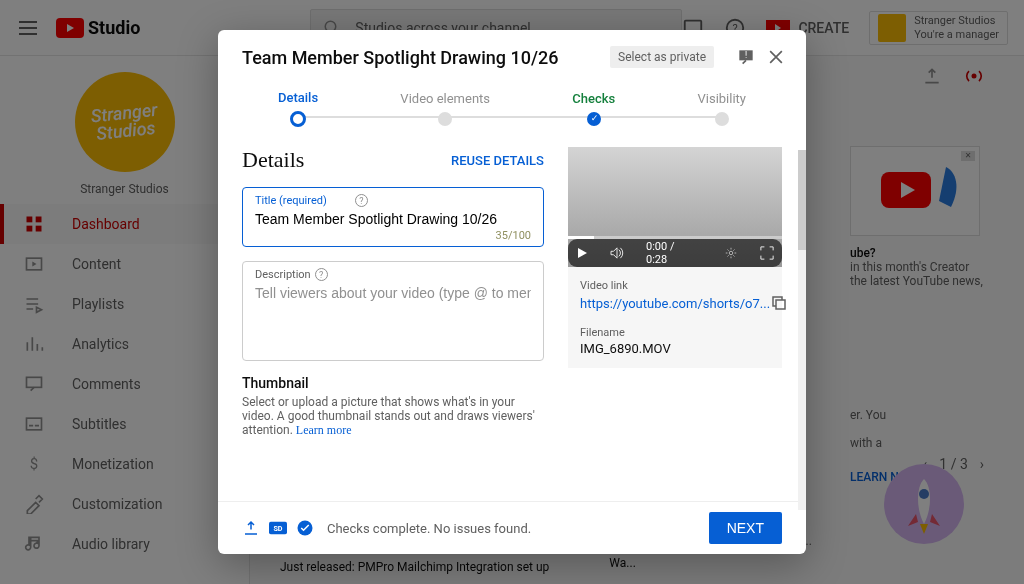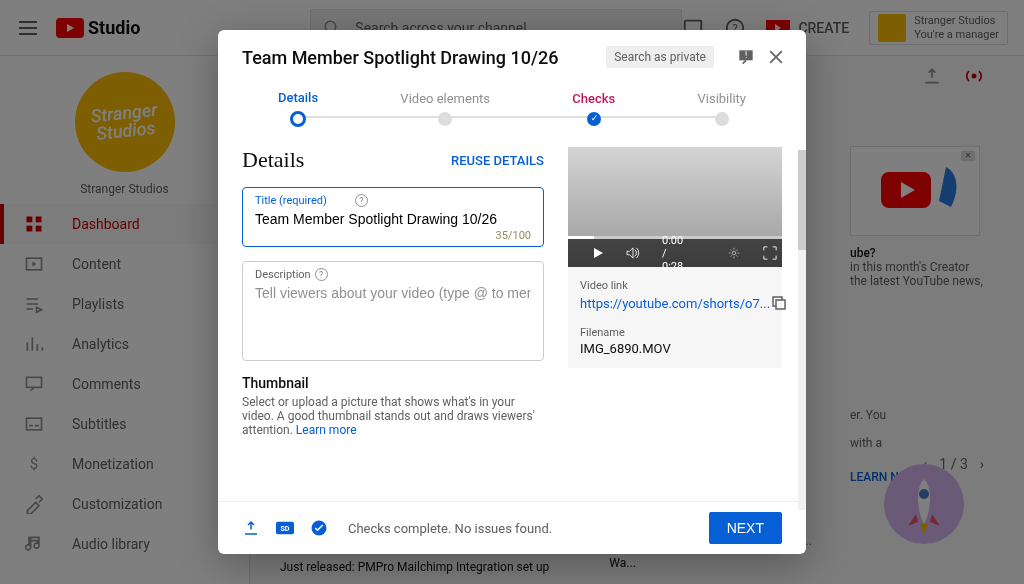--- a/index.html
+++ b/index.html
@@ -38,53 +38,53 @@
 .dlg-head { display: flex; align-items: center; padding: 16px 20px 12px 24px; }
 .dlg-head h2 { font-size: 18px; font-weight: 500; flex: 1; }
 .badge { background: #eee; color: #606060; font-size: 12px; padding: 4px 8px; border-radius: 2px; margin-right: 12px; }
 .dlg-head .icon-btn { color: #606060; cursor: pointer; margin-left: 10px; }
 .stepper { display: flex; align-items: center; padding: 10px 60px 20px; justify-content: space-between; position: relative; }
 .stepper::before { content: ''; position: absolute; left: 84px; right: 84px; top: 36px; height: 2px; background: #ddd; z-index: 0; }
 .step { text-align: center; z-index: 1; font-size: 13px; color: #909090; }
 .step .dot { width: 14px; height: 14px; border-radius: 50%; background: #ddd; margin: 6px auto 0; border: 2px solid #ddd; }
 .step.active { color: #065fd4; font-weight: 500; }
 .step.active .dot { background: #fff; border: 3px solid #065fd4; width: 16px; height: 16px; }
-.step.done { color: #be185d; font-weight: 500; }
+.step.done { color: #15803d; font-weight: 500; }
 .step.done .dot { background: #065fd4; border-color: #065fd4; position: relative; }
 .step.done .dot::after { content: '✓'; color: #fff; font-size: 9px; position: absolute; top: -1px; left: 2px; }
 .dlg-body { flex: 1; overflow-y: auto; padding: 0 24px 10px; display: flex; gap: 24px; }
 .dlg-left { flex: 1; }
 .dlg-right { width: 214px; }
 .details-head { display: flex; justify-content: space-between; align-items: center; margin-bottom: 14px; }
 .details-head h3 { font-size: 22px; font-weight: 500; font-family: Georgia, serif; }
 .reuse { color: #065fd4; font-weight: 500; font-size: 13px; cursor: pointer; }
 .field { border: 1px solid #065fd4; border-radius: 4px; padding: 6px 12px 4px; margin-bottom: 14px; }
 .field.desc { border-color: #ccc; min-height: 100px; }
 .field .flabel { font-size: 11px; color: #606060; display: flex; align-items: center; gap: 4px; }
 .field .flabel.blue { color: #065fd4; gap: 28px; }
 .field .fval { font-size: 14px; padding: 4px 0 2px; border: none; outline: none; width: 100%; }
 .field .fval::placeholder { color: #909090; }
 .field .counter { text-align: right; font-size: 11px; color: #909060; }
 .help-icon { display: inline-flex; width: 13px; height: 13px; border: 1px solid #909090; border-radius: 50%; align-items: center; justify-content: center; font-size: 9px; color: #909090; }
 .section-title { font-size: 14px; font-weight: 500; margin-bottom: 4px; }
 .section-sub { font-size: 12px; color: #606060; margin-bottom: 10px; }
-.section-sub a { color: #065fd4; text-decoration: none; }
+.section-sub a { color: #065fd4; text-decoration: none; font-family: Liberation Serif, serif; }
 .thumbs { display: flex; gap: 6px; }
 .thumb { width: 93px; height: 50px; background: #eee; border: 1px solid #ddd; }
 .thumb.upload { background: #fff; display: flex; flex-direction: column; align-items: center; justify-content: center; font-size: 10px; color: #606060; gap: 3px; }
 .thumb.sel { border: 1px solid #333; }
 .preview { width: 100%; height: 120px; background: linear-gradient(#d4d4d4, #999); position: relative; }
-.preview .controls { position: absolute; bottom: 0; left: 0; right: 0; height: 28px; background: rgba(0,0,0,0.6); display: flex; align-items: center; padding: 0 24px; gap: 22px; color: #fff; font-size: 11px; }
+.preview .controls { position: absolute; bottom: 0; left: 0; right: 0; height: 28px; background: rgba(0,0,0,0.6); display: flex; align-items: center; padding: 0 8px; gap: 22px; color: #fff; font-size: 11px; border-radius: 9px; }
 .preview .controls .sp { flex: 1; }
 .meta { background: #f6f6f6; padding: 12px; }
 .meta .ml { font-size: 11px; color: #606060; margin-bottom: 2px; }
 .meta .mv { font-size: 13px; color: #065fd4; margin-bottom: 14px; display: flex; align-items: center; justify-content: space-between; }
 .meta .mv.dark { color: #0d0d0d; margin-bottom: 0; }
 .copy-icon { color: #606060; cursor: pointer; }
-.dlg-foot { display: flex; align-items: center; padding: 10px 24px; border-top: 1px solid #eee; gap: 16px; }
+.dlg-foot { display: flex; align-items: center; padding: 10px 24px; border-top: 1px solid #eee; gap: 9px; }
 .dlg-foot .status { color: #606060; font-size: 13px; flex: 1; margin-left: 4px; }
 .next-btn { background: #065fd4; color: #fff; border: none; padding: 8px 18px; border-radius: 2px; font-weight: 500; cursor: pointer; font-size: 14px; }
 .foot-icon { color: #065fd4; width: 18px; height: 18px; display: inline-flex; align-items: center; justify-content: center; }
 .scroll { position: absolute; right: 0; top: 120px; width: 8px; height: 360px; background: #f1f1f1; }
 .scroll .thumb-sb { width: 8px; height: 100px; background: #ccc; }
 svg { display: block; }
 .rocket { position: absolute; right: 60px; bottom: 40px; width: 80px; height: 80px; border-radius: 50%; background: #d4b5f0; z-index: 2; }
 </style>
 </head>
 <body>
@@ -100,21 +100,21 @@
         <rect width="28" height="20" rx="4" fill="#ff0000"></rect>
         <path d="M11 6l7 4-7 4z" fill="#fff"></path>
       </svg>
     <span>Studio</span>
   </div>
   <div class="search">
     <svg class="si" width="18" height="18" viewBox="0 0 24 24">
         <circle cx="10" cy="10" r="7" stroke="#909090" stroke-width="2" fill="none"></circle>
         <path d="M15 15l5 5" stroke="#909090" stroke-width="2"></path>
       </svg>
-    <span>Search across your channel</span>
+    <span>Studios across your channel</span>
   </div>
   <div class="right">
     <svg width="22" height="22" viewBox="0 0 24 24">
         <rect x="3" y="4" width="18" height="13" rx="1" stroke="#606060" stroke-width="2" fill="none"></rect>
         <path d="M8 21l4-4" stroke="#606060" stroke-width="2"></path>
       </svg>
     <svg width="22" height="22" viewBox="0 0 24 24">
         <circle cx="12" cy="12" r="9" stroke="#606060" stroke-width="2" fill="none"></circle>
         <text x="12" y="16" text-anchor="middle" font-size="12" fill="#606060">?</text>
       </svg>
@@ -276,21 +276,21 @@
       </div>
     </div>
   </div>
 </div>
 
 <div class="overlay"></div>
 
 <div class="dialog">
   <div class="dlg-head">
     <h2>Team Member Spotlight Drawing 10/26</h2>
-    <span class="badge">Search as private</span>
+    <span class="badge">Select as private</span>
     <span class="icon-btn">
         <svg width="20" height="20" viewBox="0 0 24 24">
           <rect x="4" y="4" width="16" height="12" fill="#606060"></rect>
           <text x="12" y="13" text-anchor="middle" font-size="10" fill="#fff">!</text>
           <path d="M8 20l4-4" stroke="#606060" stroke-width="2"></path>
         </svg>
       </span>
     <span class="icon-btn">
         <svg width="20" height="20" viewBox="0 0 24 24">
           <path d="M5 5l14 14M19 5L5 19" stroke="#606060" stroke-width="2"></path>

